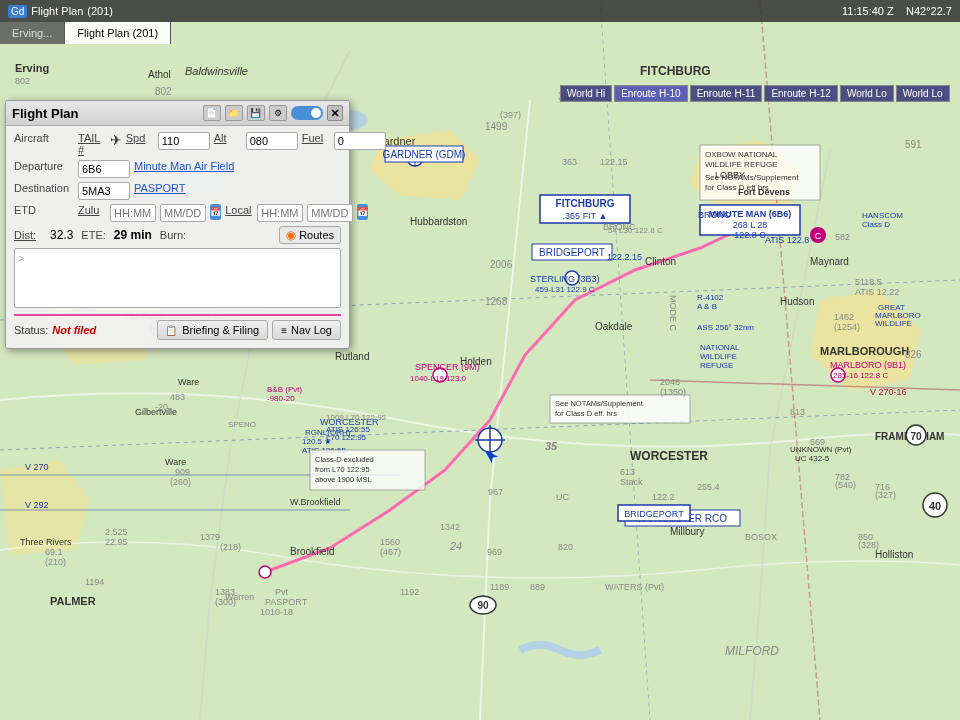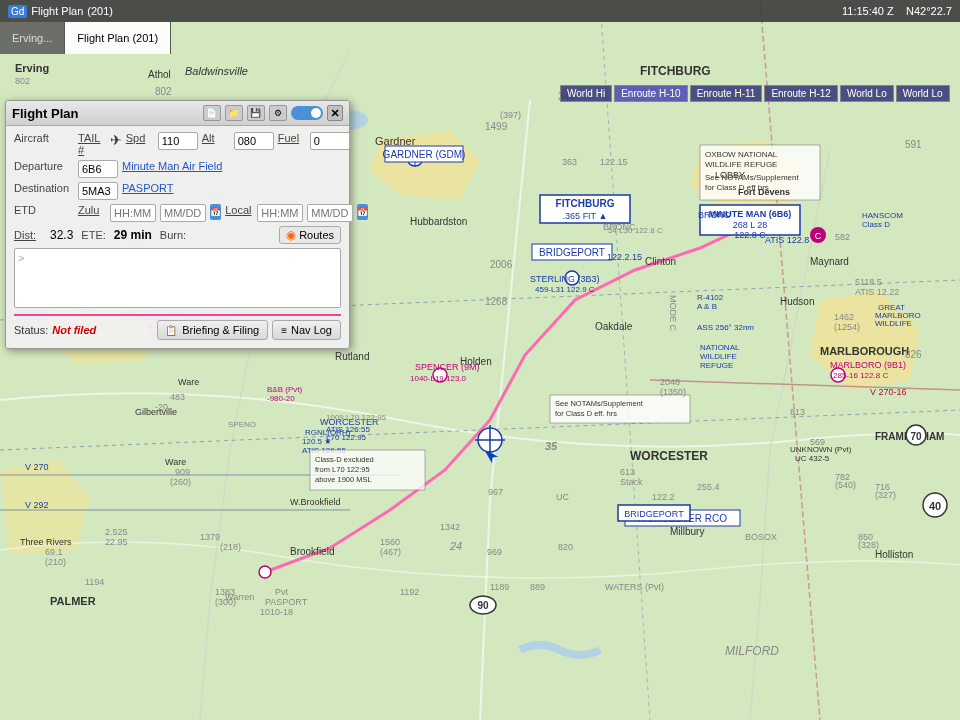--- a/index.html
+++ b/index.html
@@ -46,21 +46,21 @@
     }
 
     
     .nav-tabs {
       position: absolute;
       top: 22px; left: 0;
       display: flex;
       z-index: 100;
     }
     .nav-tab {
-      height: 32px;
+      height: 22px;
       padding: 0 12px;
       display: flex;
       align-items: center;
       font-size: 11px;
       cursor: pointer;
       border-right: 1px solid #555;
     }
     .nav-tab.active {
       background: rgba(255,255,255,0.9);
       color: #000;
@@ -165,21 +165,21 @@
       text-decoration: underline;
     }
     .fp-input {
       border: 1px solid #aaa;
       background: #fff;
       height: 18px;
       font-size: 11px;
       padding: 0 3px;
       border-radius: 2px;
     }
-    .fp-input-sm { width: 40px; }
+    .fp-input-sm { width: 52px; }
     .fp-link {
       color: #2255cc;
       text-decoration: underline;
       cursor: pointer;
       font-size: 11px;
     }
     .aircraft-icon { font-size: 14px; color: #333; }
 
     .fp-etd-row { display: flex; align-items: flex-start; gap: 4px; margin-bottom: 4px; }
     .fp-cal-icon {

